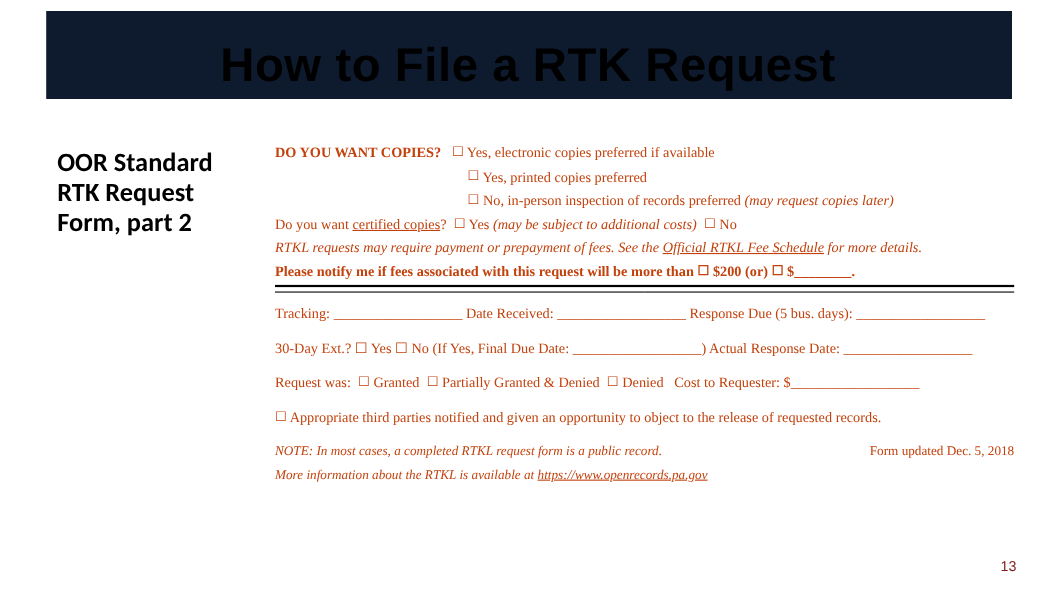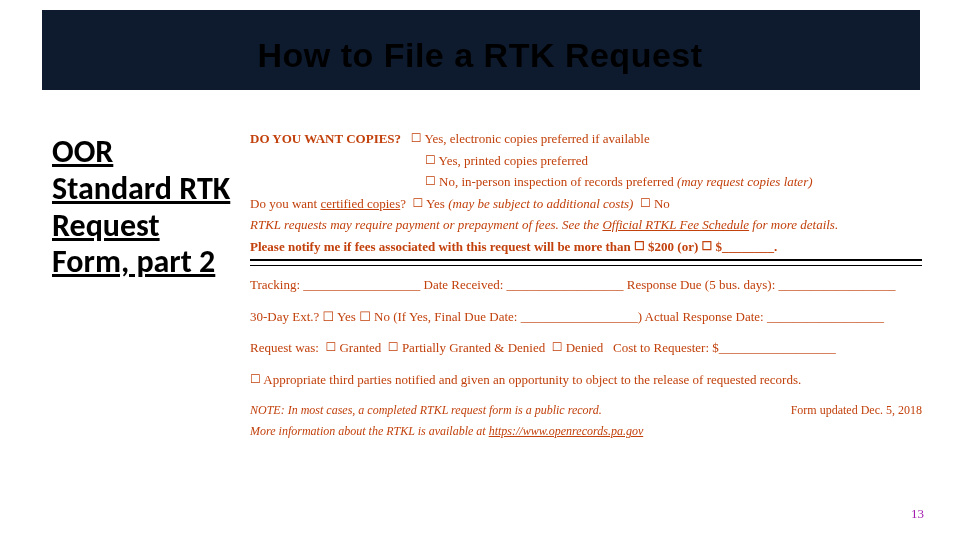--- a/index.html
+++ b/index.html
@@ -1,31 +1,31 @@
 <!DOCTYPE html>
 <html><head>
 <meta charset="utf-8">
 <style>
   * { box-sizing: border-box; margin: 0; padding: 0; }
   html, body { width: 960px; height: 540px; font-family: Georgia, "Times New Roman", serif; background: #fff; color: #000; }
   .slide { position: relative; width: 960px; height: 540px; }
   .title-band { position: absolute; left: 42px; top: 10px; right: 40px; height: 80px; background: #0e1b2f; }
-  .title { position: absolute; left: 0; right: 0; top: 36px; text-align: center; font-family: Impact, "Arial Black", sans-serif; font-size: 34px; font-weight: 900; letter-spacing: 0.5px; color: #000; }
-  .subtitle { position: absolute; left: 52px; top: 134px; width: 180px; font-family: Calibri, Arial, sans-serif; font-weight: 700; font-size: 32px; line-height: 1.15; text-decoration: underline; }
+  .title { position: absolute; left: 0; right: 0; top: 36px; text-align: center; font-family: Impact, "Arial Black", sans-serif; font-size: 43px; font-weight: 900; letter-spacing: 0.5px; color: #000; }
+  .subtitle { position: absolute; left: 52px; top: 134px; width: 180px; font-family: Calibri, Arial, sans-serif; font-weight: 700; font-size: 24px; line-height: 1.15; }
   .form { position: absolute; left: 250px; top: 130px; right: 38px; font-size: 13px; line-height: 1.35; color: #c2410c; }
   .row { margin-bottom: 4px; }
   .bold { font-weight: 700; }
   .italic { font-style: italic; }
   .indent { padding-left: 175px; }
   .cb { font-family: Arial, sans-serif; font-size: 12px; display: inline-block; transform: translateY(-1px); }
   .hr1 { border: 0; border-top: 2px solid #000; margin: 4px 0 3px 0; }
   .agency-divider { display: flex; align-items: center; margin: 4px 0 10px 0; }
   .agency-divider .line { flex: 1; border-top: 1px solid #000; }
   .agency-divider .label { padding: 0 8px; font-weight: 700; font-size: 12px; }
-  .page-num { position: absolute; right: 36px; bottom: 18px; font-family: Liberation Serif, serif; font-size: 13px; color: #a21caf; }
+  .page-num { position: absolute; right: 36px; bottom: 18px; font-family: Liberation Sans, sans-serif; font-size: 13px; color: #7f1d1d; }
   .link { text-decoration: underline; }
   .gap { height: 10px; }
 </style>
 </head>
 <body>
 
 <div class="slide">
   <div class="title-band"></div>
   <div class="title">How to File a RTK Request</div>
   <div class="subtitle">OOR Standard RTK Request Form, part 2</div>

